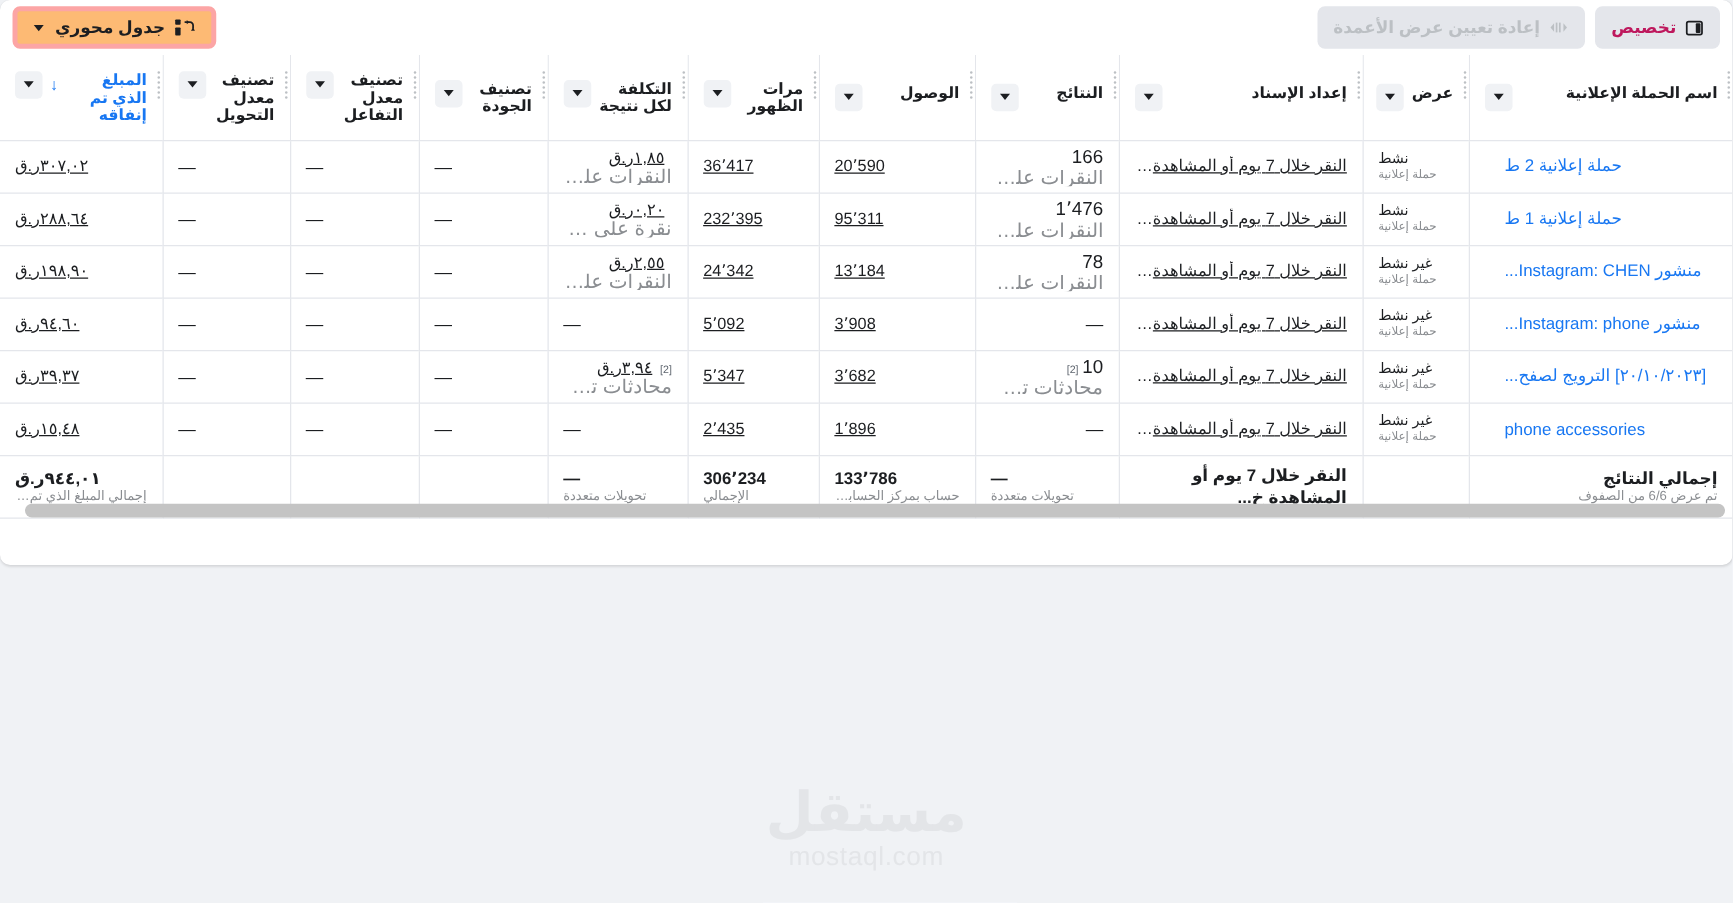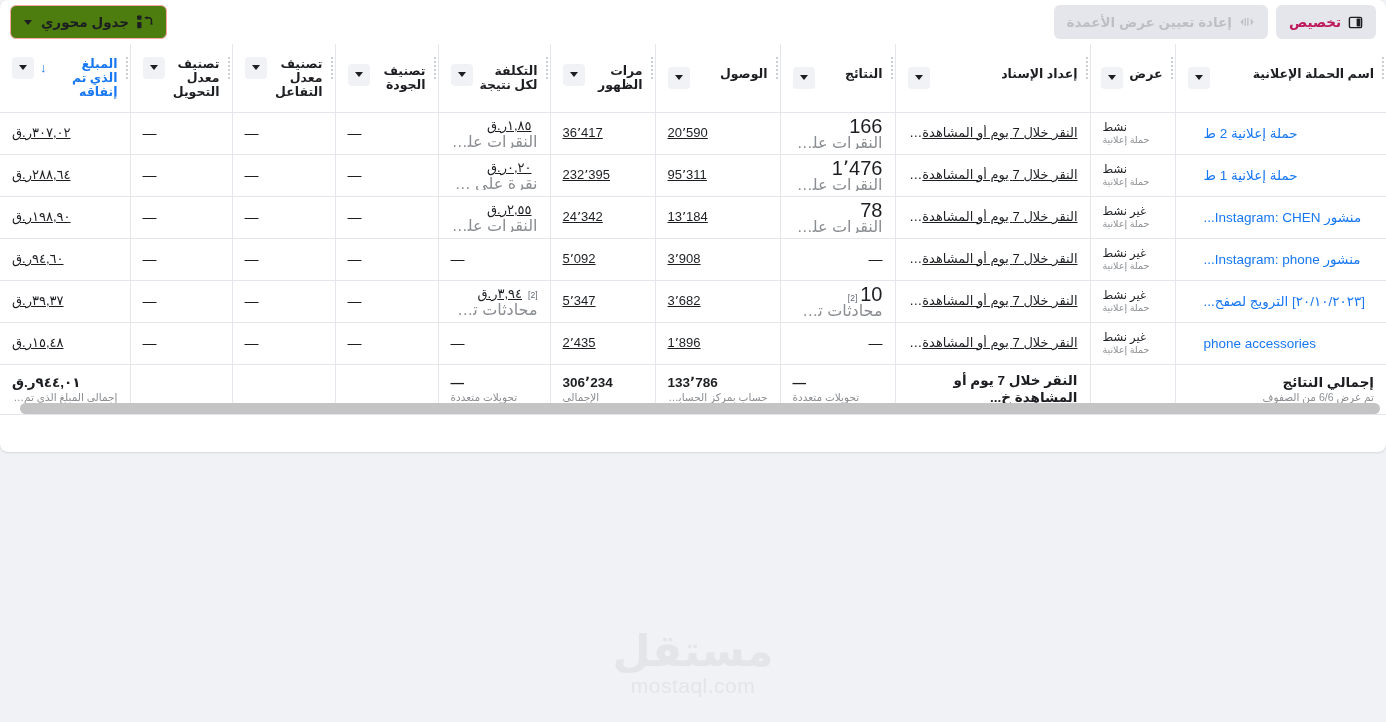--- a/index.html
+++ b/index.html
@@ -50,22 +50,22 @@
     background: #e4e6eb;
     color: #be185d;
     font-size: 13.5px;
     font-weight: 600;
     cursor: pointer;
     white-space: nowrap;
     font-family: inherit;
   }
   .btn.disabled { color: #bcc0c4; cursor: default; }
   .btn.outline {
-    background: #4d7c0f;
-    border: 1px solid #fca5a5;
+    background: #fdba74;
+    border: 4px solid #fca5a5;
     color: #1c1e21;
   }
   .ic { display: inline-block; line-height: 0; }
   .ic svg { display: block; }
   .caret {
     width: 0; height: 0;
     border-left: 4.5px solid transparent;
     border-right: 4.5px solid transparent;
     border-top: 5px solid #1c1e21;
     margin-right: 2px;
@@ -166,21 +166,21 @@
     font-size: 16px;
     color: #8a8d91;
     line-height: 13px;
     white-space: nowrap;
     overflow: hidden;
     text-overflow: ellipsis;
     margin-top: 1px;
   }
   .num { text-align: left; direction: ltr; font-size: 13.5px; }
   .num-ar { text-align: left; direction: rtl; font-size: 13.5px; }
-  .big { font-size: 20px; font-weight: 400; color: #1c1e21; line-height: 18px; }
+  .big { font-size: 15px; font-weight: 400; color: #1c1e21; line-height: 18px; }
   .right-txt { text-align: right; }
   .left-txt { text-align: left; }
   .dash { color: #1c1e21; font-size: 14px; }
 
   .camp-link {
     color: #1877f2;
     font-size: 13.5px;
     text-decoration: none;
     white-space: nowrap;
     overflow: hidden;

